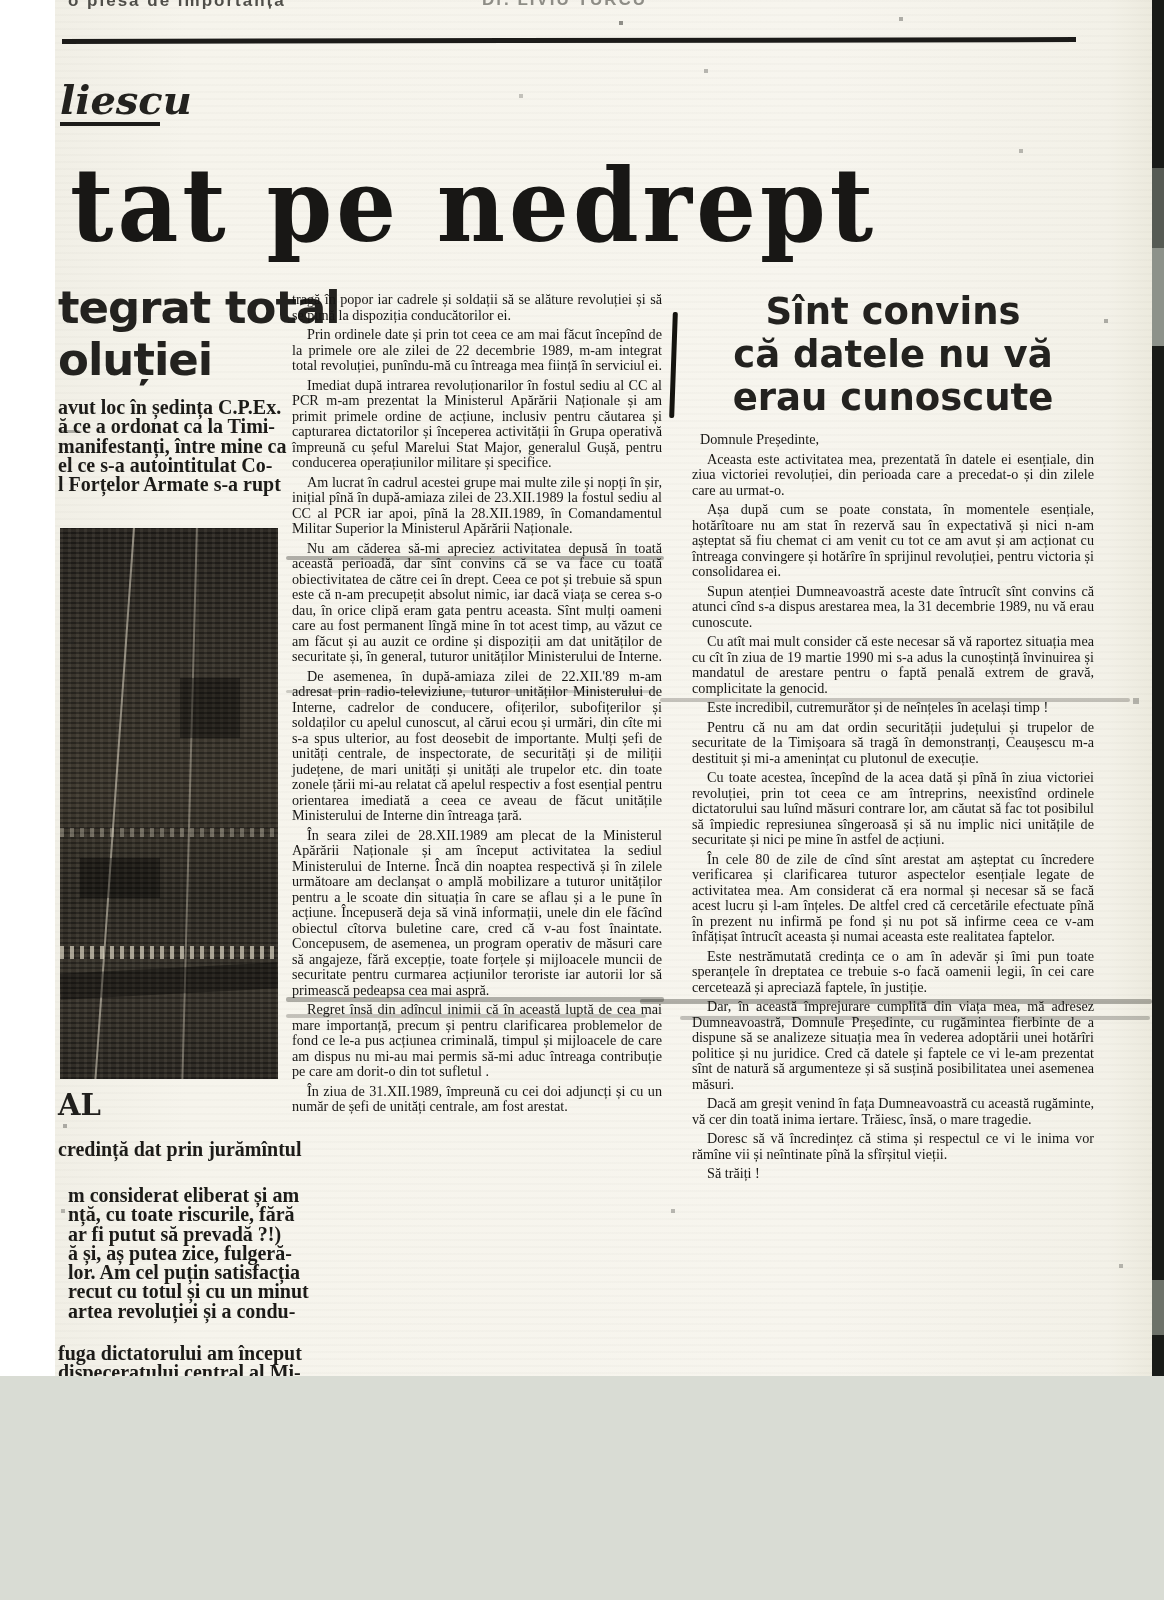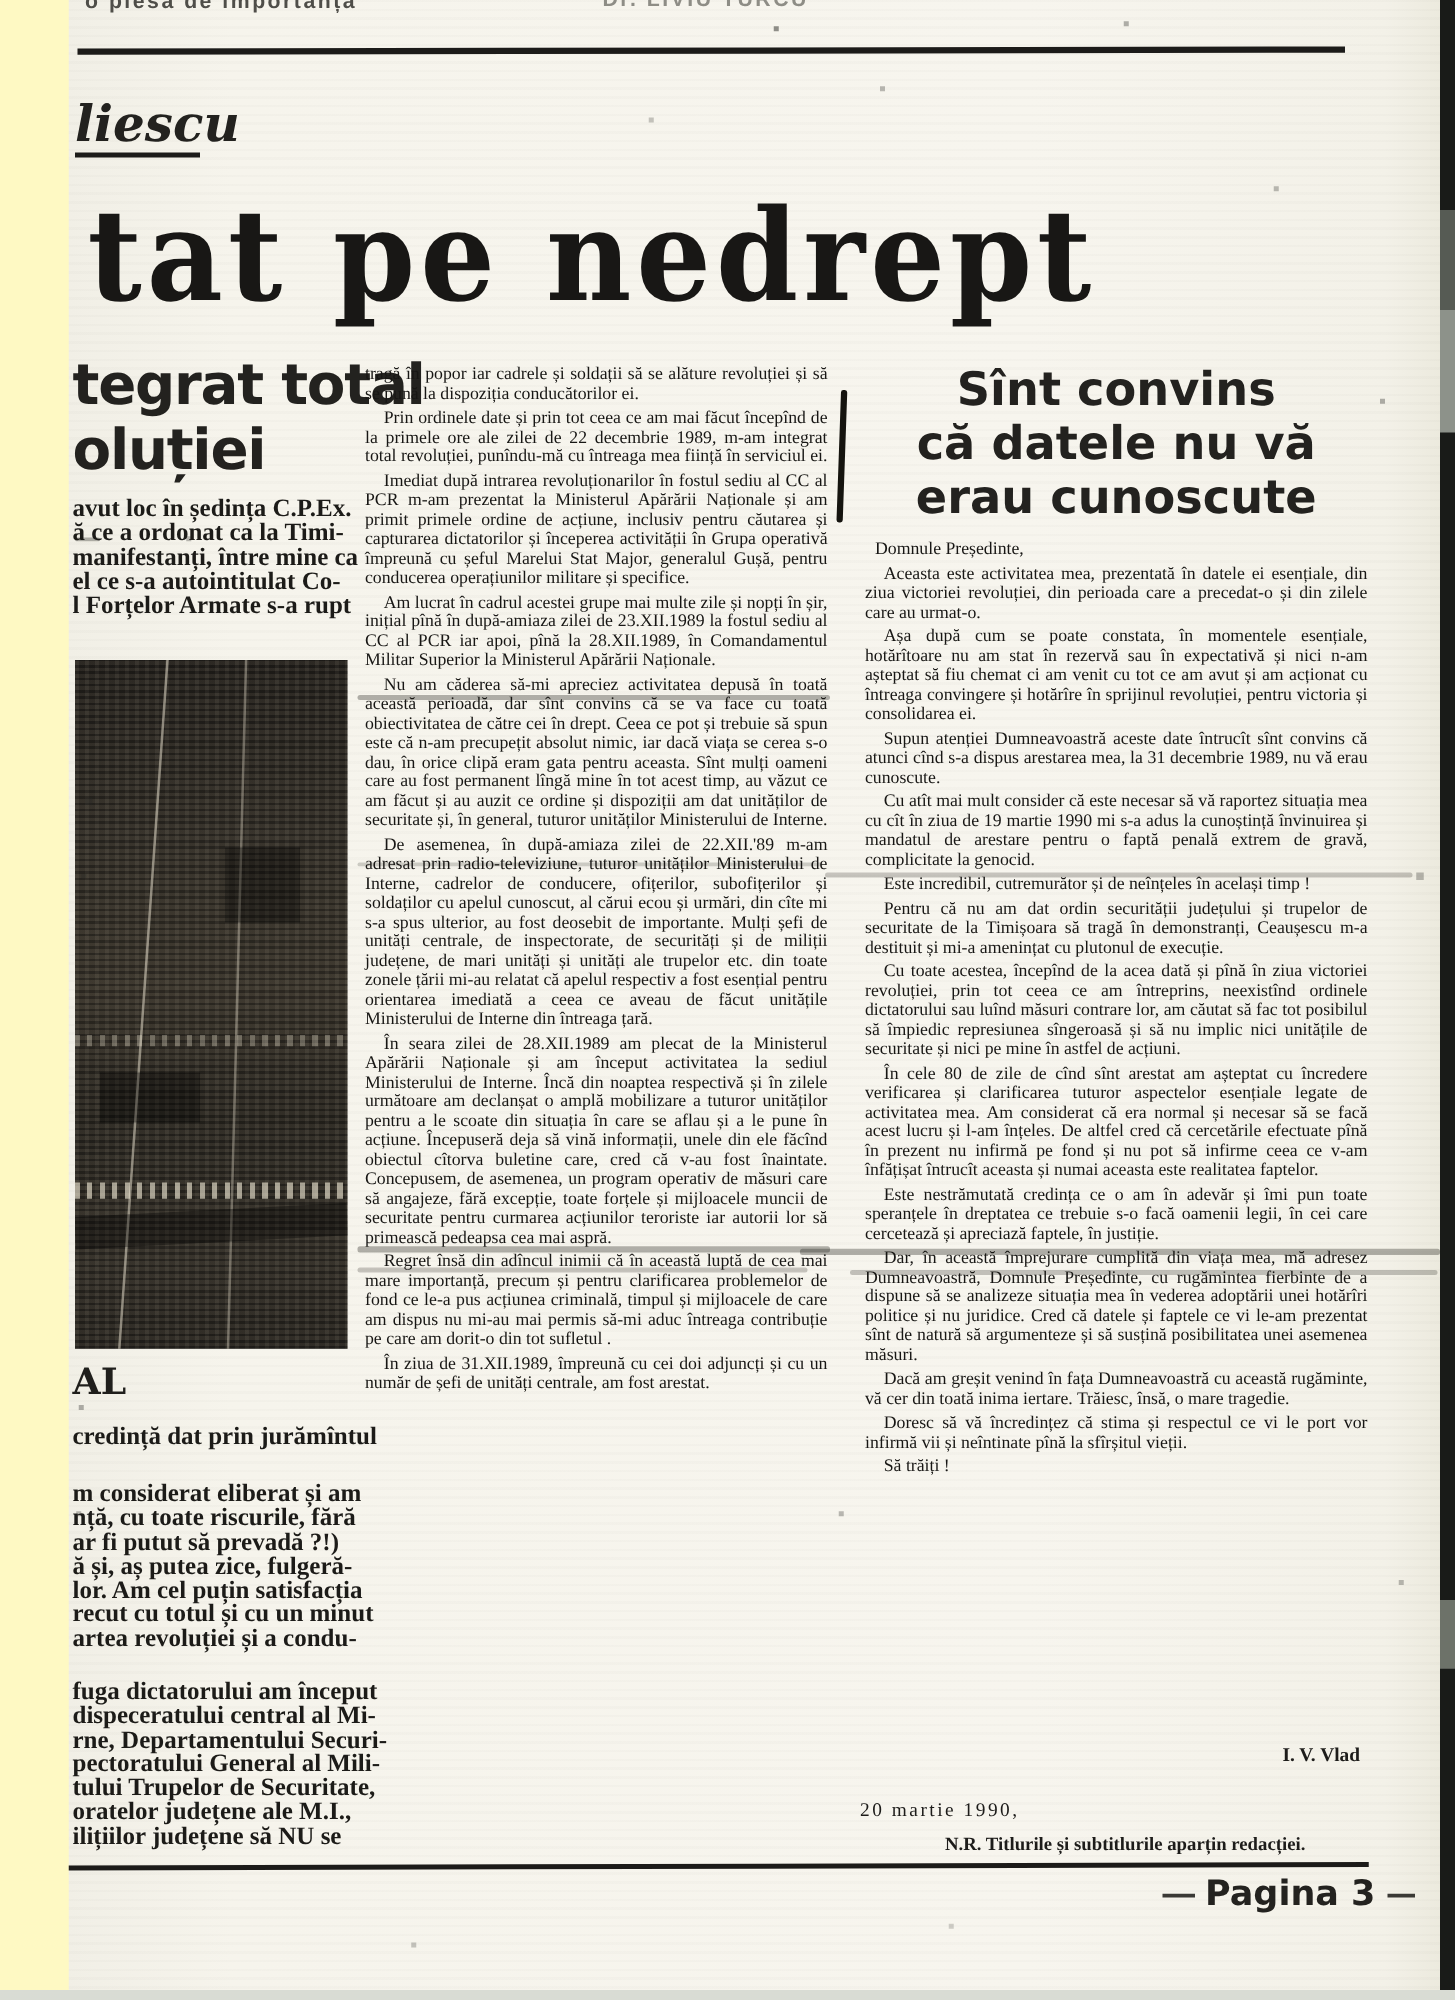--- a/index.html
+++ b/index.html
@@ -1,17 +1,17 @@
 <!DOCTYPE html>
 <html><head>
 <meta charset="utf-8">
 <style>
   html,body{margin:0;padding:0;background:#d9dcd4;}
-  #canvas{position:relative;width:1164px;height:1592px;overflow:hidden;
-          background:#fef9c3;font-family:"Liberation Serif",serif;color:#1d1c1a;}
+  #canvas{position:relative;width:1164px;height:1376px;overflow:hidden;
+          background:#ffffff;font-family:"Liberation Serif",serif;color:#1d1c1a;}
   
   .paper{position:absolute;left:55px;top:0;width:1097px;height:1600px;
          background:
            repeating-linear-gradient(180deg, rgba(60,58,50,0.02) 0 2px, transparent 2px 7px),
            linear-gradient(90deg,#f1efe6 0%,#f6f4ec 12%,#f7f5ee 70%,#f3f1e8 96%,#eceade 100%);}
   
   .edge-dark{position:absolute;right:0;top:0;width:12px;height:1600px;background:#191b18;}
   .edge-seg{position:absolute;right:0;width:12px;}
   .txt{position:absolute;}
   .masthead{font-family:"Liberation Sans",sans-serif;font-weight:bold;letter-spacing:2px;
@@ -98,21 +98,21 @@
     <div class="photo-band" style="top:300px;opacity:.5;height:9px;"></div>
     <div class="photo-shadow" style="left:0;top:440px;width:100%;height:26px;transform:rotate(-3deg);"></div>
     <div class="photo-shadow" style="left:120px;top:150px;width:60px;height:60px;"></div>
     <div class="photo-shadow" style="left:20px;top:330px;width:80px;height:40px;"></div>
   </div>
 
   <div class="txt caption-al" style="left:58px;top:1088px;text-align:center;">AL</div>
 
   <div class="txt frag" style="left:58px;top:1140px;width:224px;">credință dat prin jurămîntul</div>
 
-  <div class="txt frag" style="left:58px;top:1186px;width:224px;">
+  <div class="txt frag" style="left:68px;top:1186px;width:224px;">
     <div>m considerat eliberat și am</div>
     <div>nță, cu toate riscurile, fără</div>
     <div>ar fi putut să prevadă ?!)</div>
     <div>ă și, aș putea zice, fulgeră-</div>
     <div>lor. Am cel puțin satisfacția</div>
     <div>recut cu totul și cu un minut</div>
     <div>artea revoluției și a condu-</div>
   </div>
 
   <div class="txt frag" style="left:58px;top:1344px;width:224px;">
@@ -149,21 +149,21 @@
     <p>Așa după cum se poate constata, în momentele esențiale, hotărîtoare nu am stat în rezervă sau în expectativă și nici n-am așteptat să fiu chemat ci am venit cu tot ce am avut și am acționat cu întreaga convingere și hotărîre în sprijinul revoluției, pentru victoria și consolidarea ei.</p>
     <p>Supun atenției Dumneavoastră aceste date întrucît sînt convins că atunci cînd s-a dispus arestarea mea, la 31 decembrie 1989, nu vă erau cunoscute.</p>
     <p>Cu atît mai mult consider că este necesar să vă raportez situația mea cu cît în ziua de 19 martie 1990 mi s-a adus la cunoștință învinuirea și mandatul de arestare pentru o faptă penală extrem de gravă, complicitate la genocid.</p>
     <p>Este incredibil, cutremurător și de neînțeles în același timp !</p>
     <p>Pentru că nu am dat ordin securității județului și trupelor de securitate de la Timișoara să tragă în demonstranți, Ceaușescu m-a destituit și mi-a amenințat cu plutonul de execuție.</p>
     <p>Cu toate acestea, începînd de la acea dată și pînă în ziua victoriei revoluției, prin tot ceea ce am întreprins, neexistînd ordinele dictatorului sau luînd măsuri contrare lor, am căutat să fac tot posibilul să împiedic represiunea sîngeroasă și să nu implic nici unitățile de securitate și nici pe mine în astfel de acțiuni.</p>
     <p>În cele 80 de zile de cînd sînt arestat am așteptat cu încredere verificarea și clarificarea tuturor aspectelor esențiale legate de activitatea mea. Am considerat că era normal și necesar să se facă acest lucru și l-am înțeles. De altfel cred că cercetările efectuate pînă în prezent nu infirmă pe fond și nu pot să infirme ceea ce v-am înfățișat întrucît aceasta și numai aceasta este realitatea faptelor.</p>
     <p>Este nestrămutată credința ce o am în adevăr și îmi pun toate speranțele în dreptatea ce trebuie s-o facă oamenii legii, în cei care cercetează și apreciază faptele, în justiție.</p>
     <p>Dar, în această împrejurare cumplită din viața mea, mă adresez Dumneavoastră, Domnule Președinte, cu rugămintea fierbinte de a dispune să se analizeze situația mea în vederea adoptării unei hotărîri politice și nu juridice. Cred că datele și faptele ce vi le-am prezentat sînt de natură să argumenteze și să susțină posibilitatea unei asemenea măsuri.</p>
     <p>Dacă am greșit venind în fața Dumneavoastră cu această rugăminte, vă cer din toată inima iertare. Trăiesc, însă, o mare tragedie.</p>
-    <p>Doresc să vă încredințez că stima și respectul ce vi le port vor infirmă vii și neîntinate pînă la sfîrșitul vieții.</p>
+    <p>Doresc să vă încredințez că stima și respectul ce vi le inima vor rămîne vii și neîntinate pînă la sfîrșitul vieții.</p>
     <p>Să trăiți !</p>
   </div>
 
   <div class="txt sig" style="left:688px;top:1396px;width:400px;font-family:Liberation Serif, serif;">I. V. Vlad</div>
   <div class="txt dateline" style="left:688px;top:1440px;">20  martie  1990,</div>
   <div class="txt nr-note" style="left:756px;top:1468px;">N.R. Titlurile și subtitlurile aparțin redacției.</div>
 
   <div class="rule" style="left:55px;top:1491px;width:1040px;height:4px;transform:rotate(-0.15deg);"></div>
   <div class="txt pagefoot" style="left:930px;top:1498px;">
     <span class="dash" style="width:26px;margin-right:8px;"></span><span>Pagina 3</span><span class="dash" style="width:22px;margin-left:10px;"></span>

